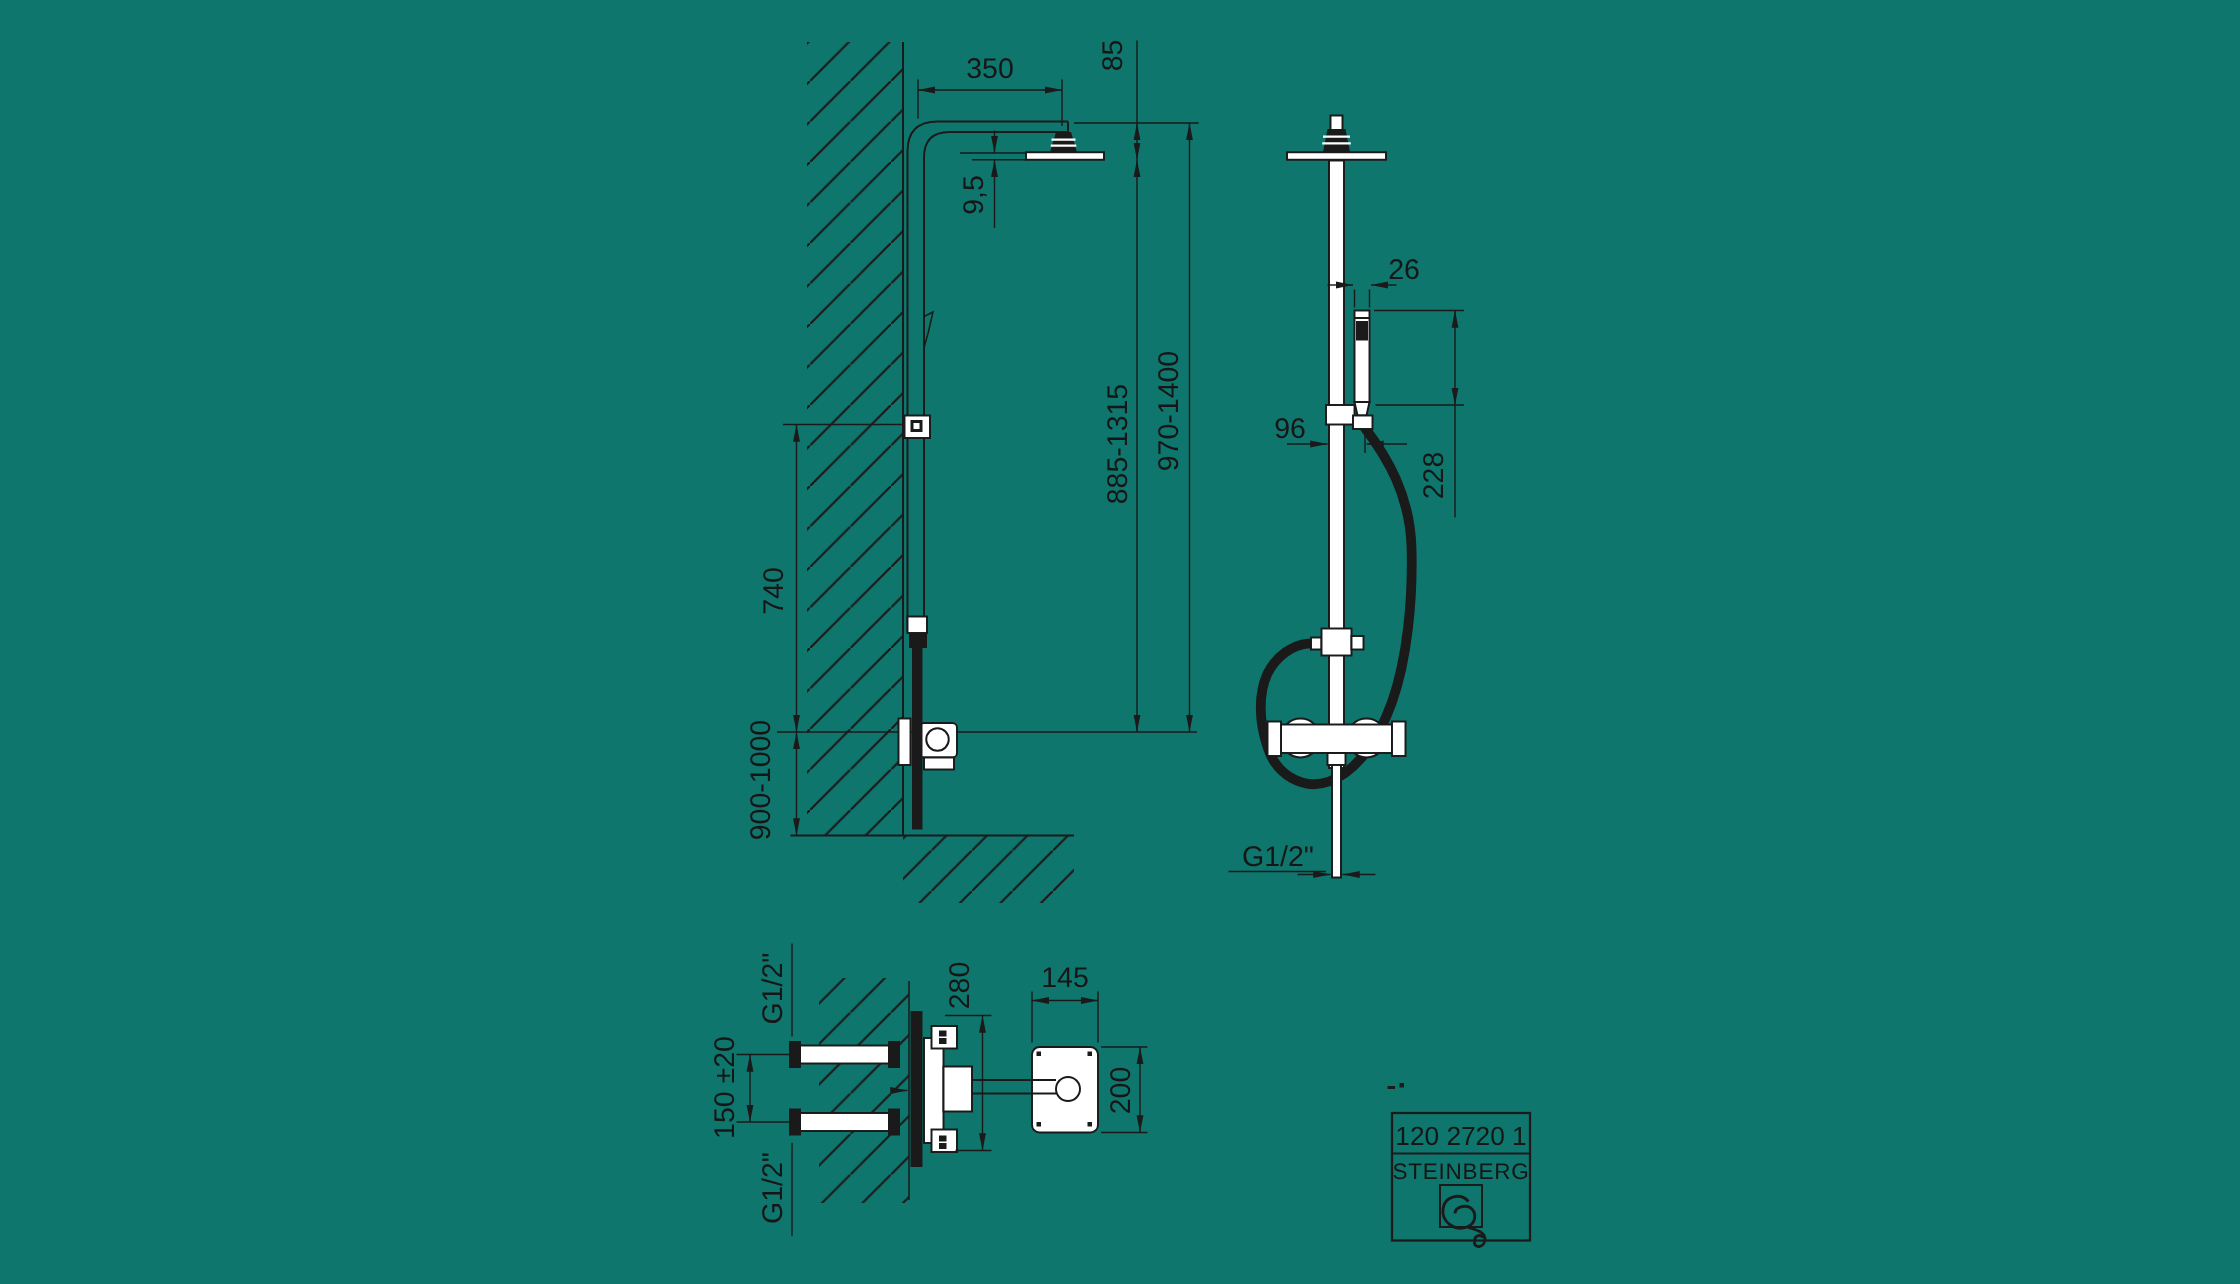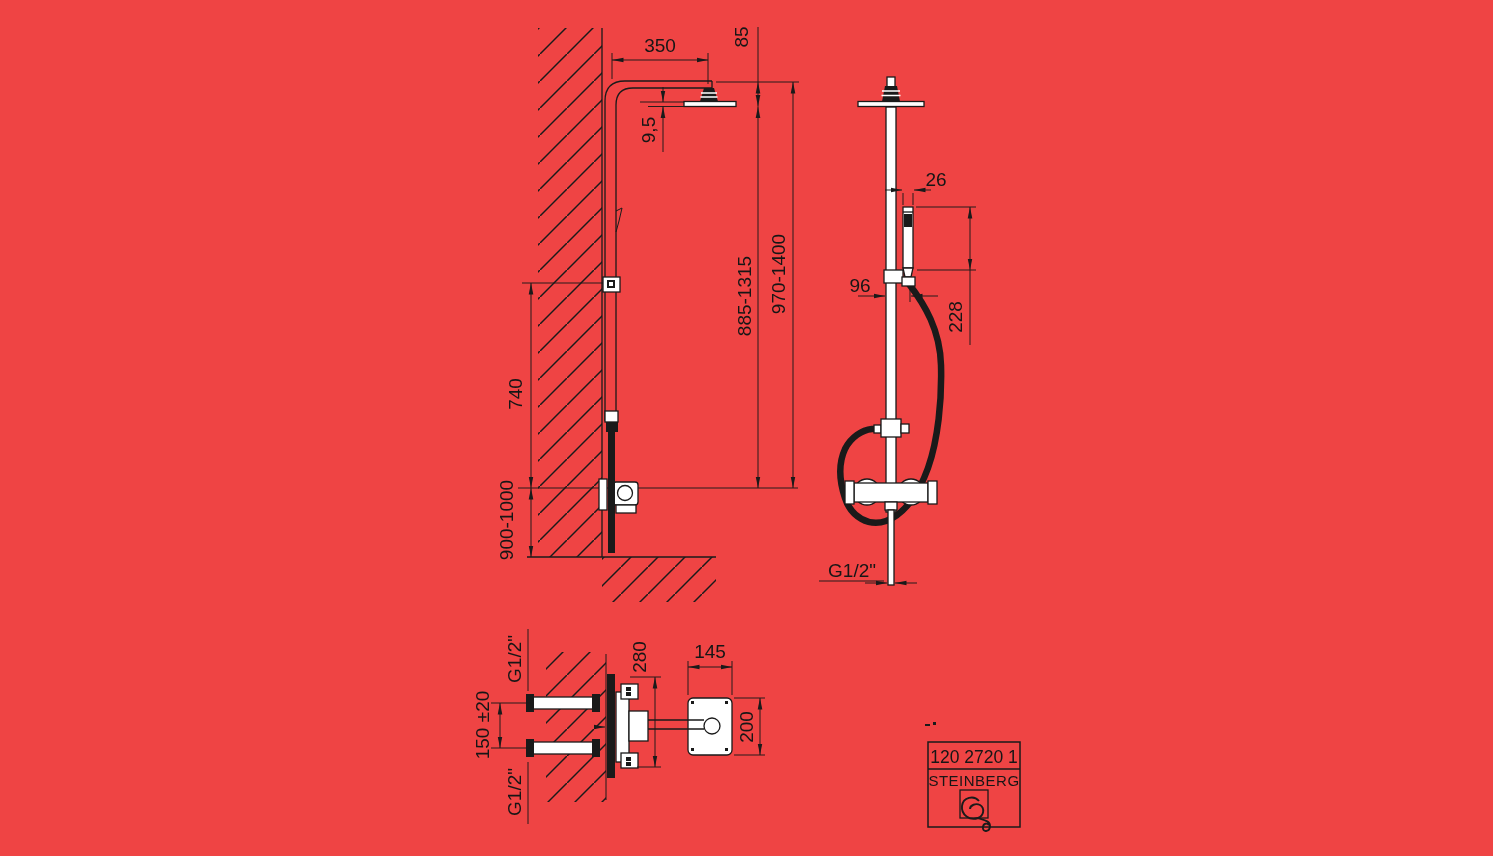--- a/index.html
+++ b/index.html
@@ -1,16 +1,16 @@
 <!DOCTYPE html>
 <html><head>
 <meta charset="utf-8">
 <style>
   html,body{margin:0;padding:0;background:#fff;}
-  .stage{position:relative;width:1493px;height:856px;background:#ef4444;overflow:hidden;}
+  .stage{position:relative;width:1493px;height:856px;background:#0f766e;overflow:hidden;}
   svg{display:block;}
   text{font-family:"Liberation Sans",sans-serif;font-size:19px;fill:#161616;}
   .t17{font-size:17.5px;}
   .t15{font-size:15px;letter-spacing:0.5px;}
   .ol{fill:none;stroke:#1a1a1a;stroke-width:1.3;}
   .thin{fill:none;stroke:#1a1a1a;stroke-width:1.0;}
   .fw{fill:#ffffff;stroke:#1a1a1a;stroke-width:1.3;}
   .fb{fill:#1a1a1a;stroke:none;}
   .wline{stroke:#ffffff;stroke-width:1.5;fill:none;}
   .dim{fill:none;stroke:#1a1a1a;stroke-width:0.95;}

